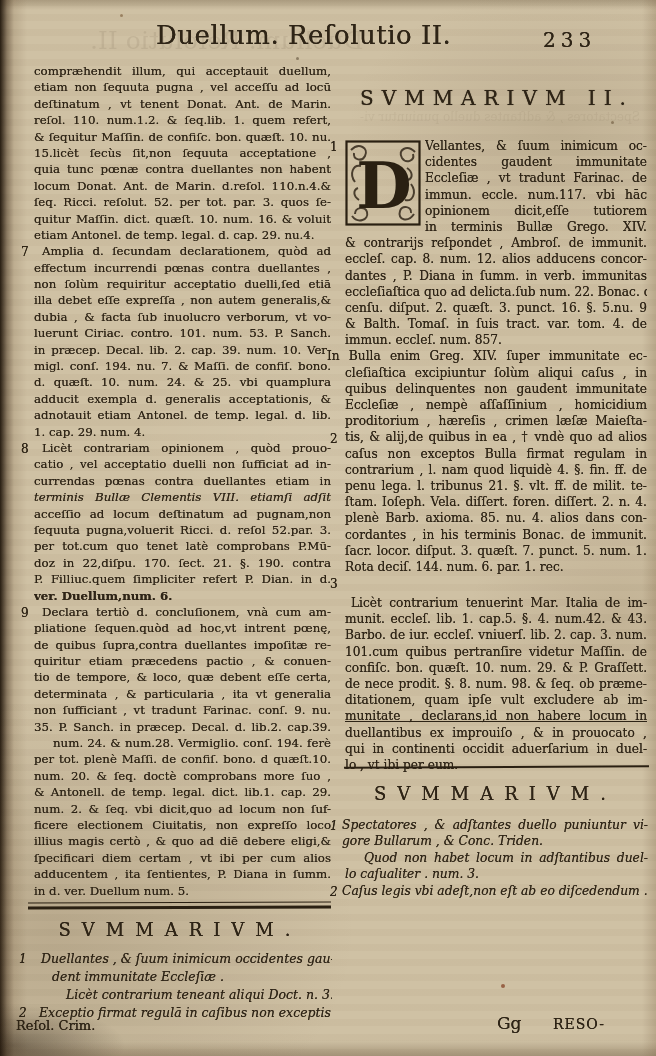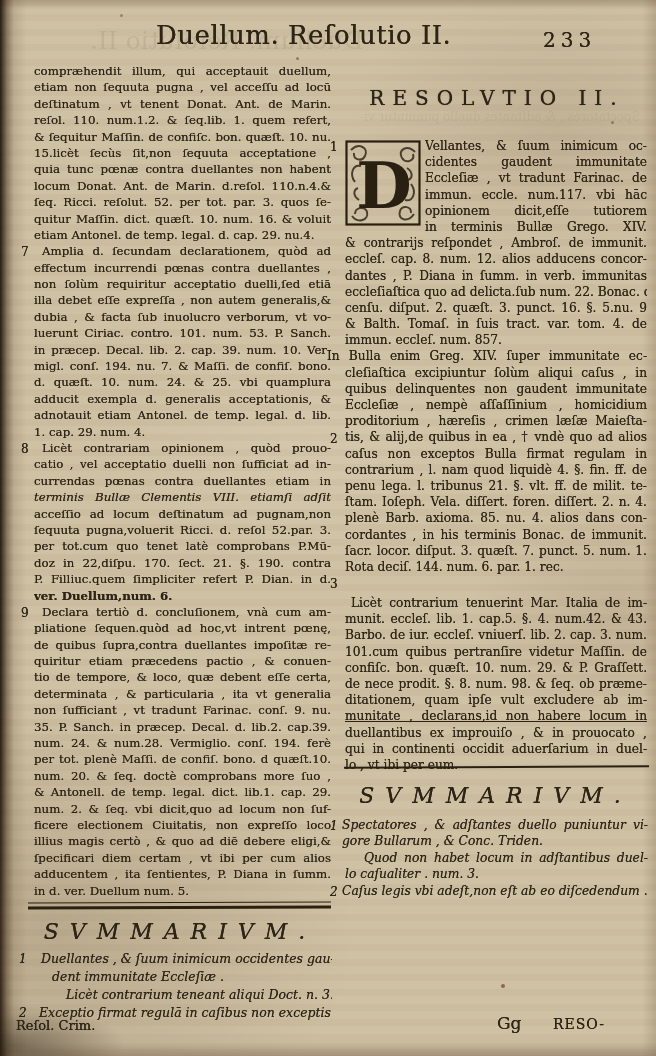--- a/index.html
+++ b/index.html
@@ -61,21 +61,21 @@
   .rule-left{
     position:absolute;left:28px;top:902px;width:303px;height:3px;
     border-top:1.5px solid #2a2012;border-bottom:3px solid #2a2012;
     transform:rotate(-.2deg);
   }
   .rule-right{
     position:absolute;left:344px;top:766px;width:305px;height:0;
     border-top:2.5px solid #2a2012;transform:rotate(-.3deg);
   }
   .summ-heading{
-    position:absolute;font-style:italic;font-size:22px;letter-spacing:11px;
+    position:absolute;font-size:18px;letter-spacing:11px;
     text-align:center;text-shadow:0 0 .5px #2e2416;white-space:nowrap;
   }
   .summ-heading.l{left:30px;top:919px;width:300px;}
   .summ-heading.r{left:343px;top:783px;width:305px;}
   .summ{font-style:italic;}
   .summ-left{left:36px;top:950px;width:296px;font-size:12.5px;}
   .summ-right{left:342px;top:817px;width:306px;font-size:12.3px;}
   .resolutio-heading{
     position:absolute;left:346px;top:86px;width:302px;
     font-size:20px;letter-spacing:8px;text-align:center;
@@ -145,21 +145,21 @@
       <div class="ln" style="height: 16.4px; line-height: 16.4px;">P. Filliuc.quem ſimpliciter refert P. Dian. in d.</div>
       <div class="ln end" style="height: 16.4px; line-height: 16.4px; font-weight: bold;">ver. Duellum,num. 6.</div>
       <div class="ln" style="height: 16.4px; line-height: 16.4px; text-indent: 8px;">Declara tertiò d. concluſionem, vnà cum am-</div>
       <div class="ln" style="height: 16.4px; line-height: 16.4px;">pliatione ſequen.quòd ad hoc,vt intrent pœnę,</div>
       <div class="ln" style="height: 16.4px; line-height: 16.4px;">de quibus ſupra,contra duellantes impoſitæ re-</div>
       <div class="ln" style="height: 16.4px; line-height: 16.4px;">quiritur etiam præcedens pactio , &amp; conuen-</div>
       <div class="ln" style="height: 16.4px; line-height: 16.4px;">tio de tempore, &amp; loco, quæ debent eſſe certa,</div>
       <div class="ln" style="height: 16.4px; line-height: 16.4px;">determinata , &amp; particularia , ita vt generalia</div>
       <div class="ln" style="height: 16.4px; line-height: 16.4px;">non ſufficiant , vt tradunt Farinac. conſ. 9. nu.</div>
       <div class="ln" style="height: 16.4px; line-height: 16.4px;">35. P. Sanch. in præcep. Decal. d. lib.2. cap.39.</div>
-      <div class="ln" style="height: 16.4px; line-height: 16.4px;">num. 24. &amp; num.28. Vermiglio. conſ. 194. ferè</div>
+      <div class="ln" style="height: 16.4px; line-height: 16.4px; margin-left: 19px;">num. 24. &amp; num.28. Vermiglio. conſ. 194. ferè</div>
       <div class="ln" style="height: 16.4px; line-height: 16.4px;">per tot. plenè Maſſi. de confiſ. bono. d quæſt.10.</div>
       <div class="ln" style="height: 16.4px; line-height: 16.4px;">num. 20. &amp; ſeq. doctè comprobans more ſuo ,</div>
       <div class="ln" style="height: 16.4px; line-height: 16.4px;">&amp; Antonell. de temp. legal. dict. lib.1. cap. 29.</div>
       <div class="ln" style="height: 16.4px; line-height: 16.4px;">num. 2. &amp; ſeq. vbi dicit,quo ad locum non ſuf-</div>
       <div class="ln" style="height: 16.4px; line-height: 16.4px;">ficere electionem Ciuitatis, non expreſſo loco</div>
       <div class="ln" style="height: 16.4px; line-height: 16.4px;">illius magis certò , &amp; quo ad diē debere eligi,&amp;</div>
       <div class="ln" style="height: 16.4px; line-height: 16.4px;">ſpecificari diem certam , vt ibi per cum alios</div>
       <div class="ln" style="height: 16.4px; line-height: 16.4px;">adducentem , ita ſentientes, P. Diana in ſumm.</div>
       <div class="ln end" style="height: 16.4px; line-height: 16.4px;">in d. ver. Duellum num. 5.</div>
       <span class="marg" style="top: 180.4px; left: -13px;">7</span>
@@ -172,21 +172,21 @@
   <div class="col summ summ-left">
       <div class="ln it" style="height: 18px; line-height: 18px; text-indent: 5px;">Duellantes , &amp; ſuum inimicum occidentes gau-</div>
       <div class="ln end it" style="height: 18px; line-height: 18px; text-indent: 16px;">dent immunitate Eccleſiæ .</div>
       <div class="ln end it" style="height: 18px; line-height: 18px; text-indent: 30px;">Licèt contrarium teneant  aliqui Doct. n. 3.</div>
       <div class="ln end it" style="height: 18px; line-height: 18px; text-indent: 3px;">Exceptio firmat regulā in caſibus non exceptis .</div>
       <span class="marg" style="top: 0px; left: -17px;">1</span>
       <span class="marg" style="top: 54px; left: -17px;">2</span>
     </div>
   <div class="catchword-left">Reſol. Crim.</div>
 
-  <div class="resolutio-heading">RESOLVTIO II.</div>
+  <div class="resolutio-heading">SVMMARIVM II.</div>
 
   <div class="col right-col">
     <div class="dropcap">
       <svg width="76" height="86" viewBox="0 0 76 86" xmlns="http://www.w3.org/2000/svg">
         <rect x="1.5" y="1.5" width="73" height="83" fill="none" stroke="#2a2012" stroke-width="2.2"></rect>
         <g fill="none" stroke="#33281a" stroke-width="2" opacity="0.85">
           <path d="M6,10 C14,2 24,8 20,16 C17,22 8,20 9,13"></path>
           <path d="M70,12 C62,4 52,10 57,18 C61,24 70,21 68,14"></path>
           <path d="M7,76 C13,84 24,80 22,72 C20,66 10,67 10,74"></path>
           <path d="M69,74 C63,83 52,80 55,71 C57,65 67,66 66,73"></path>

